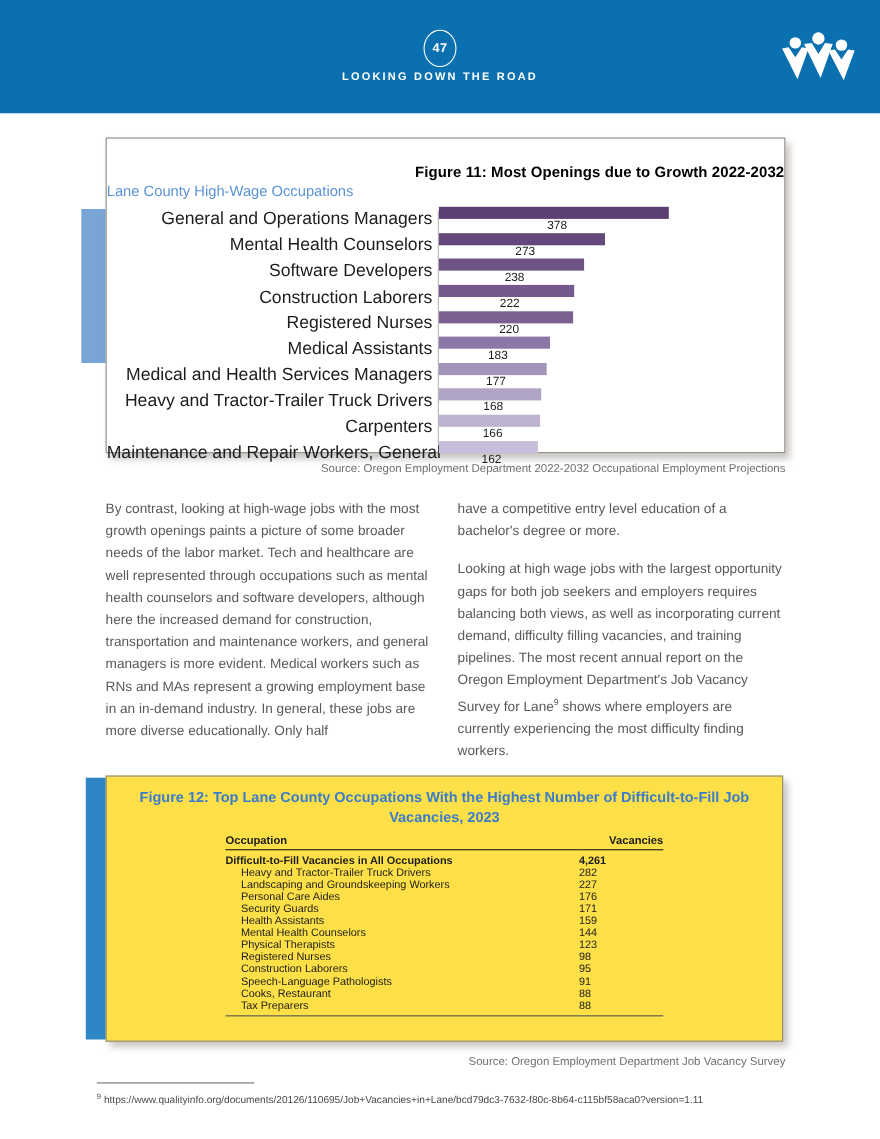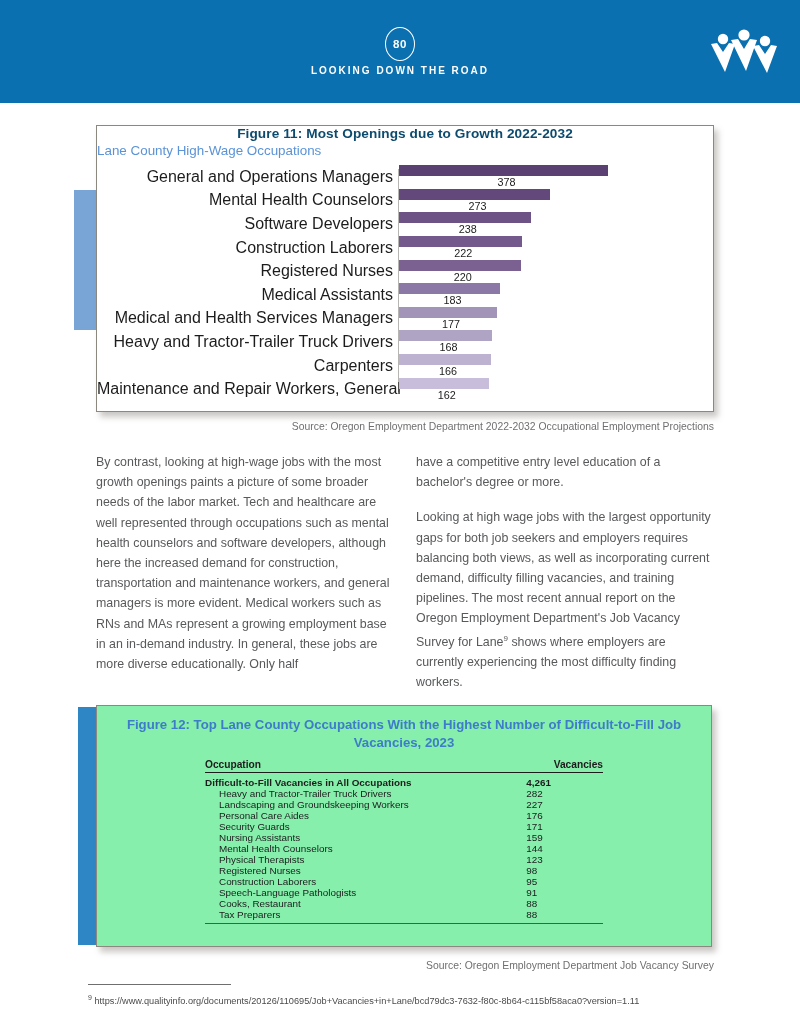--- a/index.html
+++ b/index.html
@@ -61,25 +61,25 @@
   }
   .fig11-panel {
     position: absolute;
     left: 96px; top: 125px;
     width: 618px; height: 287px;
     background: #ffffff;
     border: 1px solid #8c8880;
     box-shadow: 4px 5px 6px rgba(120,115,108,0.40);
   }
   .fig-title {
-    text-align: center;
-    color: #0c4a6e;
+    text-align: right;
+    color: #000000;
     font-weight: bold;
     font-size: 13.6px;
-    margin-top: 0;
+    margin-top: 23px;
     letter-spacing: .1px;
   }
   .fig-subtitle {
     color: #5b93d6;
     font-size: 13.4px;
     margin-top: 2px;
   }
   .chart {
     position: relative;
     margin-top: 7px;
@@ -152,21 +152,21 @@
   .fig12-accent {
     position: absolute;
     left: 78px; top: 707px;
     width: 24px; height: 238px;
     background: #2f86c5;
   }
   .fig12-panel {
     position: absolute;
     left: 96px; top: 705px;
     width: 616px; height: 242px;
-    background: #86efac;
+    background: #fde047;
     border: 1px solid #8c8880;
     box-shadow: 4px 5px 6px rgba(120,115,108,0.40);
   }
   .fig12-title {
     text-align: center;
     color: #3d7cc9;
     font-weight: bold;
     font-size: 13.2px;
     padding: 10px 14px 0 14px;
     line-height: 18px;
@@ -216,21 +216,21 @@
     line-height: 14.5px;
     color: #4a4a4a;
     word-break: break-word;
   }
   .footnote sup { font-size: 7px; }
 </style>
 </head>
 <body>
 
 <div class="banner">
-  <div class="page-badge">80</div>
+  <div class="page-badge">47</div>
   <div class="banner-title">LOOKING DOWN THE ROAD</div>
   <svg class="logo" viewBox="0 0 76 50">
     <circle cx="17" cy="11" r="5.2" fill="#ffffff"></circle>
     <circle cx="38" cy="7" r="5.6" fill="#ffffff"></circle>
     <circle cx="59" cy="13" r="5.2" fill="#ffffff"></circle>
     <path d="M5 16 L11 15 L17 24 L23 15 L29 16 L19 44 Z" fill="#ffffff"></path>
     <path d="M25 12 L32 11 L38 21 L44 11 L51 12 L40 43 Z" fill="#ffffff"></path>
     <path d="M47 18 L53 17 L59 26 L65 17 L71 18 L61 45 Z" fill="#ffffff"></path>
   </svg>
 </div>
@@ -352,21 +352,21 @@
         </tr>
         <tr class="item">
           <td class="occ">Personal Care Aides</td>
           <td class="vac">176</td>
         </tr>
         <tr class="item">
           <td class="occ">Security Guards</td>
           <td class="vac">171</td>
         </tr>
         <tr class="item">
-          <td class="occ">Nursing Assistants</td>
+          <td class="occ">Health Assistants</td>
           <td class="vac">159</td>
         </tr>
         <tr class="item">
           <td class="occ">Mental Health Counselors</td>
           <td class="vac">144</td>
         </tr>
         <tr class="item">
           <td class="occ">Physical Therapists</td>
           <td class="vac">123</td>
         </tr>

